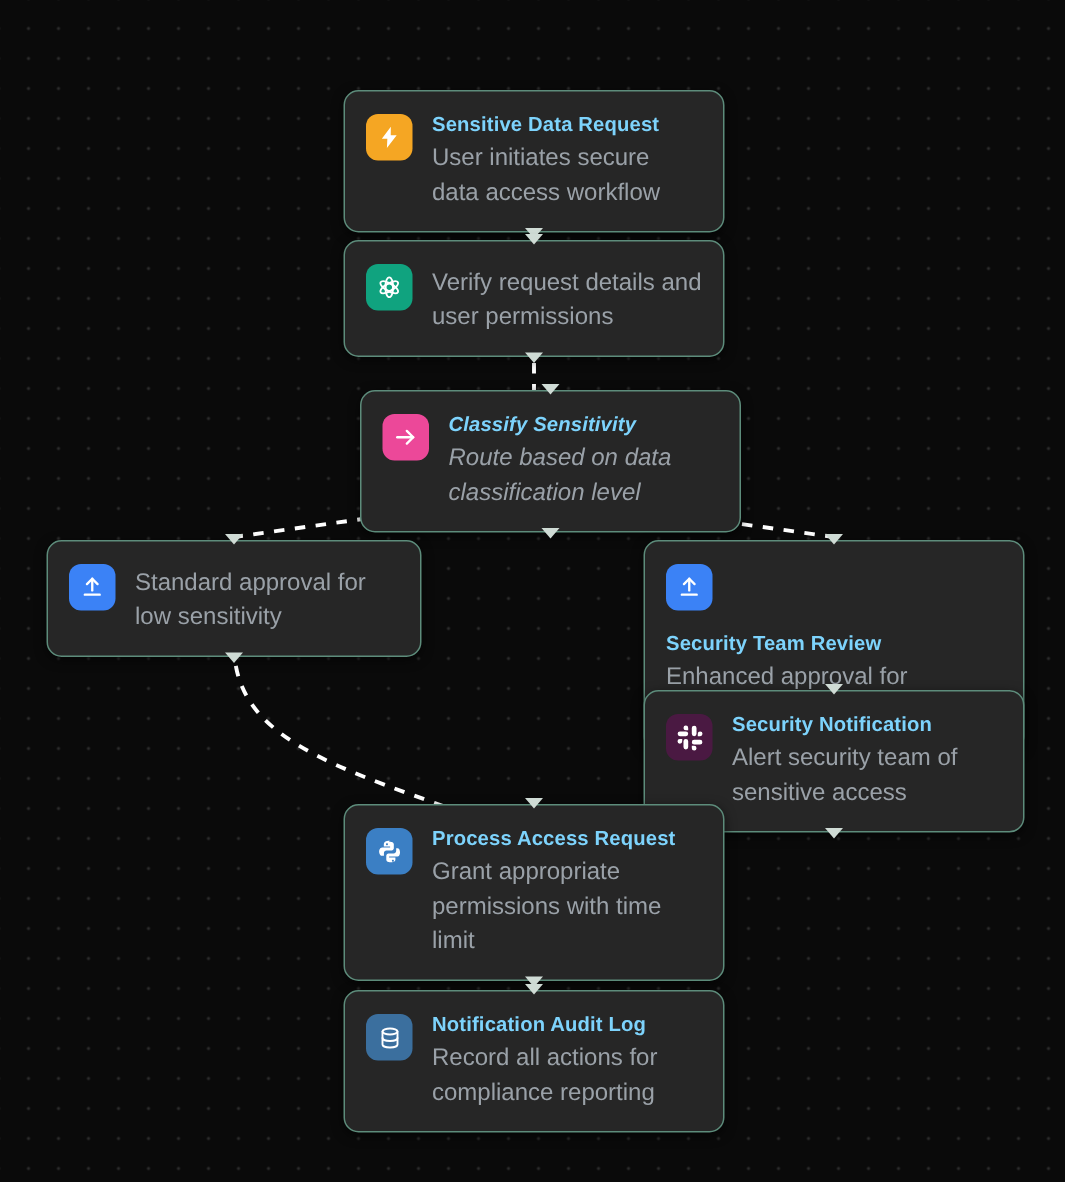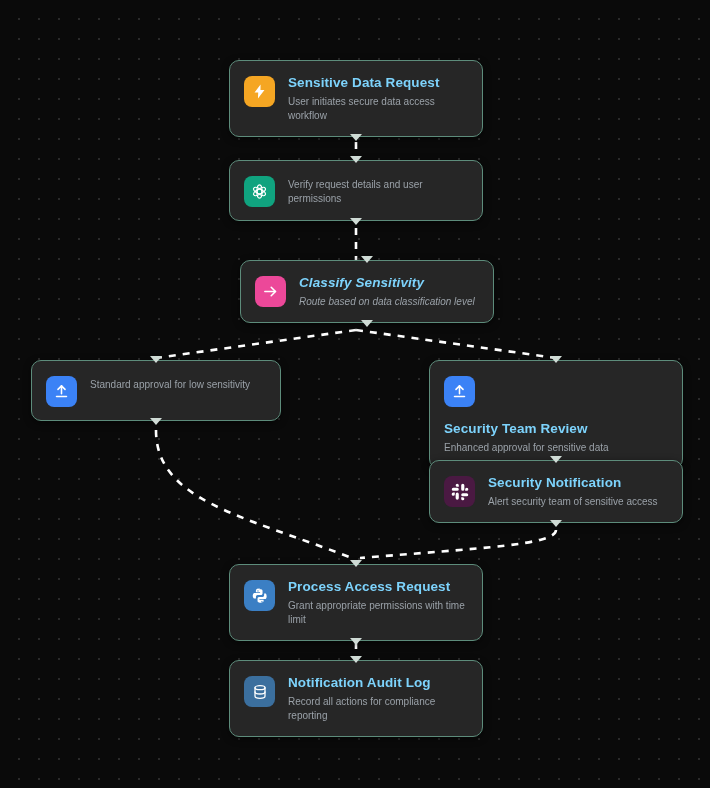--- a/index.html
+++ b/index.html
@@ -78,21 +78,21 @@
   .node-title {
     color: #7dd3fc;
     font-size: 13.5px;
     font-weight: 700;
     line-height: 1.25;
     letter-spacing: 0.1px;
     white-space: nowrap;
   }
   .node-desc {
     color: #9aa1a8;
-    font-size: 10px;
+    font-size: 16px;
     font-weight: 400;
     line-height: 1.43;
     margin-top: 3px;
   }
 
   
   .handle {
     position: absolute;
     left: 50%;
     width: 0; height: 0;
@@ -221,21 +221,21 @@
         <path d="M18.9 8.3a2.1 2.1 0 1 1 2.1 2.1h-2.1V8.3zM17.8 8.3a2.1 2.1 0 0 1-4.2 0V3.1a2.1 2.1 0 1 1 4.2 0v5.2z"></path>
         <path d="M15.7 18.9a2.1 2.1 0 1 1-2.1 2.1v-2.1h2.1zM15.7 17.8a2.1 2.1 0 0 1 0-4.2h5.2a2.1 2.1 0 0 1 0 4.2h-5.2z"></path>
       </svg>
     </div>
     <div class="node-text">
       <div class="node-title">Security Notification</div>
       <div class="node-desc">Alert security team of sensitive access</div>
     </div>
   </div>
 
-  <div class="node" style="left:229px; top:564px; width:254px;">
+  <div class="node" style="left:229px; top:536px; width:254px;">
     <div class="handle handle-top"></div>
     <div class="handle handle-bottom"></div>
     <div class="node-icon" style="background:#3b7fc4;">
       <svg width="18" height="18" viewBox="0 0 24 24" fill="#ffffff">
         <path d="M11.9 2c-1.9 0-3.4.3-4.2.8C6.8 3.4 6.5 4.2 6.5 5.2v1.9h5.6v.8H5.1c-1.1 0-2 .6-2.4 1.8-.5 1.4-.5 2.3 0 3.8.4 1.1 1 1.8 2.1 1.8h1.8v-2.3c0-1.2 1-2.3 2.3-2.3h4.6c1 0 1.9-.9 1.9-2V5.2c0-1.1-.9-1.9-2-2.1-.7-.1-1.5-.2-2.3-.2zM9.3 4.3c.5 0 .9.4.9.9s-.4.9-.9.9-.9-.4-.9-.9.4-.9.9-.9z"></path>
         <path d="M17.5 8.7v2.2c0 1.3-1.1 2.4-2.3 2.4h-4.6c-1 0-1.9 1-1.9 2v3.5c0 1.1.9 1.7 2 2 1.3.4 2.5.5 4.1 0 1-.3 2-.8 2-2v-1.9h-5.6v-.8h7.5c1.1 0 1.5-.8 1.9-1.8.4-1.1.4-2.2 0-3.8-.3-1.1-.8-1.8-1.9-1.8h-1.2zm-2.9 10.1c.5 0 .9.4.9.9s-.4.9-.9.9-.9-.4-.9-.9.4-.9.9-.9z"></path>
       </svg>
     </div>
     <div class="node-text">
       <div class="node-title">Process Access Request</div>

